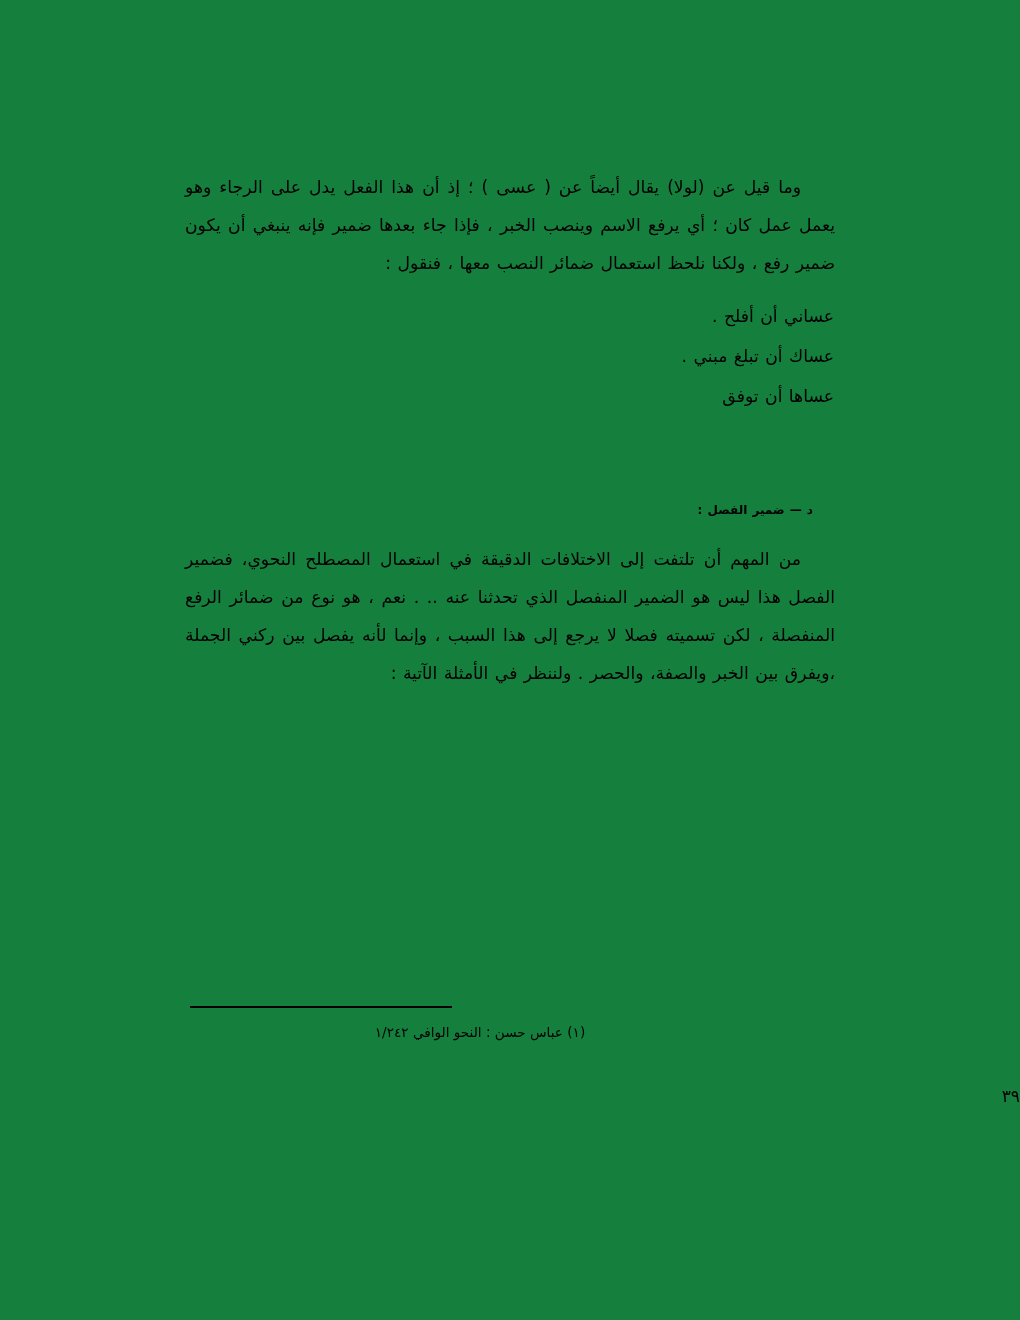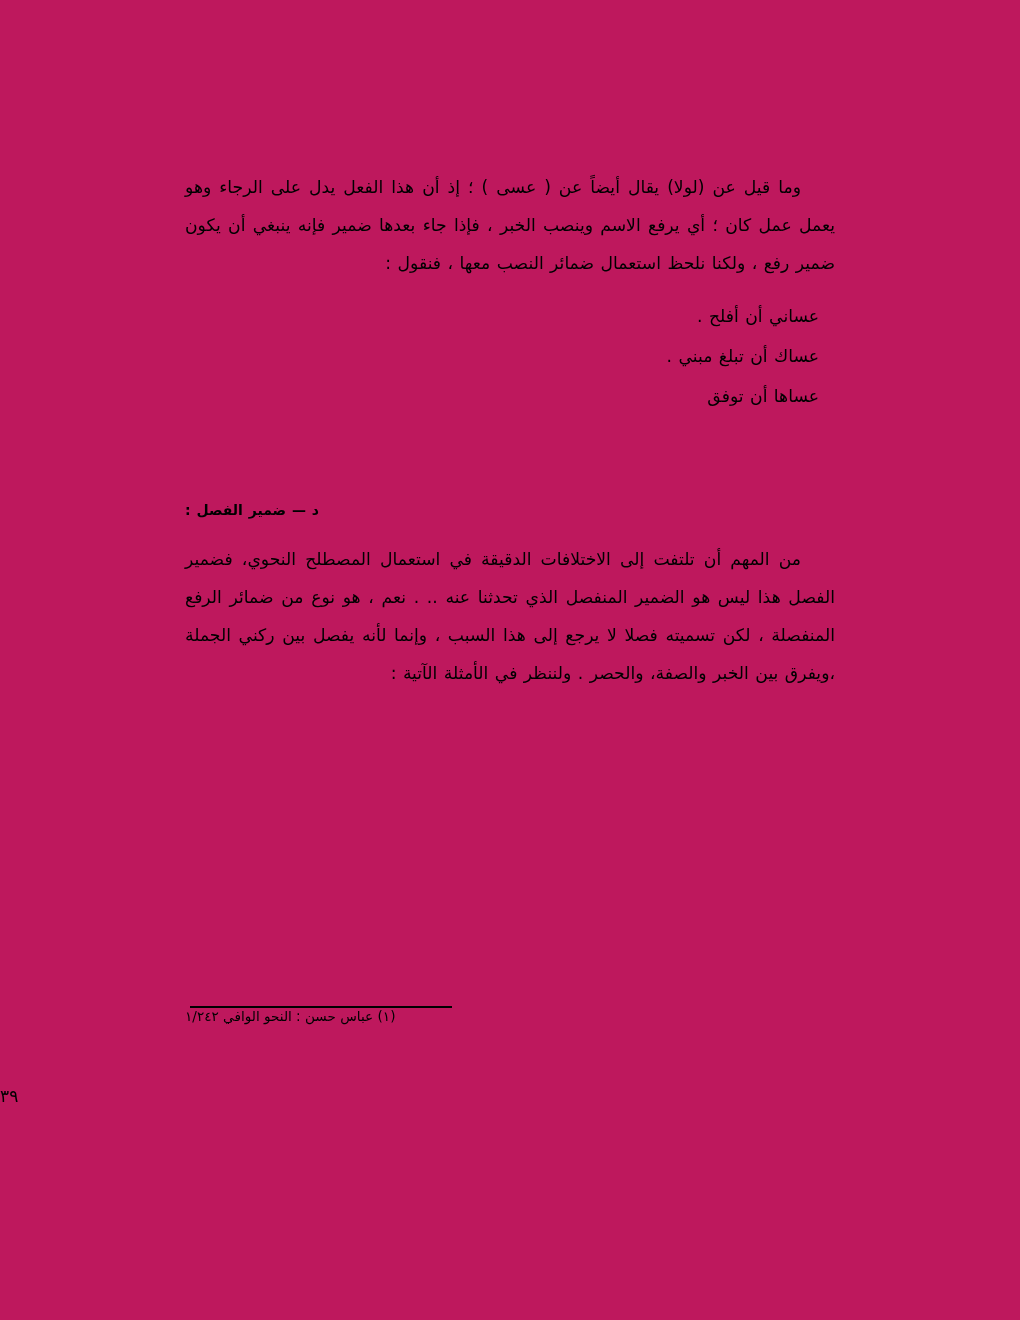--- a/index.html
+++ b/index.html
@@ -14,21 +14,21 @@
     position: relative;
     overflow: hidden;
     font-family: "DejaVu Sans", "Liberation Sans", sans-serif;
     color: #000000;
   }
 
   
   #page-sheet {
     position: absolute;
     inset: 0;
-    background: #be185d;
+    background: #15803d;
   }
 
   
   #text-block {
     position: absolute;
     right: 185px;
     left: 185px;
     top: 168px;
     direction: rtl;
     text-align: justify;
@@ -55,21 +55,21 @@
     margin: 0;
     line-height: 40px;
   }
 
   .examples {
     margin-top: 4px;
     margin-bottom: 4px;
     padding-right: 0;
   }
   .examples .example-line {
-    margin-right: 16px;
+    margin-right: 1px;
     padding-right: 0;
     text-align: right;
     direction: rtl;
   }
   
   .ex-offset-1 { margin-left: 190px; }
   .ex-offset-2 { margin-left: 182px; }
   .ex-offset-3 { margin-left: 218px; }
 
   
@@ -86,23 +86,23 @@
   }
   .lead {
     font-weight: bold;
   }
 
   .spacer-sm { height: 10px; }
   .spacer-lg { height: 30px; }
 
   .section-heading {
     direction: rtl;
-    text-align: left;
+    text-align: right;
     font-weight: bold;
-    font-size: 14px;
+    font-size: 12px;
     margin: 0;
     padding-right: 22px;
     line-height: 40px;
   }
 
   sup.fn {
     font-size: 10.5px;
     vertical-align: super;
     line-height: 0;
   }
@@ -116,34 +116,34 @@
     direction: rtl;
   }
   #footnote-rule {
     width: 262px;
     height: 2px;
     background: #000000;
     margin: 0 383px 0 0;
   }
   #footnote-text {
     direction: rtl;
-    text-align: left;
+    text-align: center;
     font-size: 13.6px;
-    margin-top: 0;
+    margin-top: 16px;
     padding-right: 60px;
     letter-spacing: 0.2px;
   }
 
   
   #page-number {
     position: absolute;
     top: 1086px;
     left: 0;
     right: 0;
-    text-align: left;
+    text-align: right;
     font-size: 17px;
     letter-spacing: 1px;
   }
 </style>
 </head>
 <body>
 
 <div id="page-sheet">
 
   <div id="text-block">

